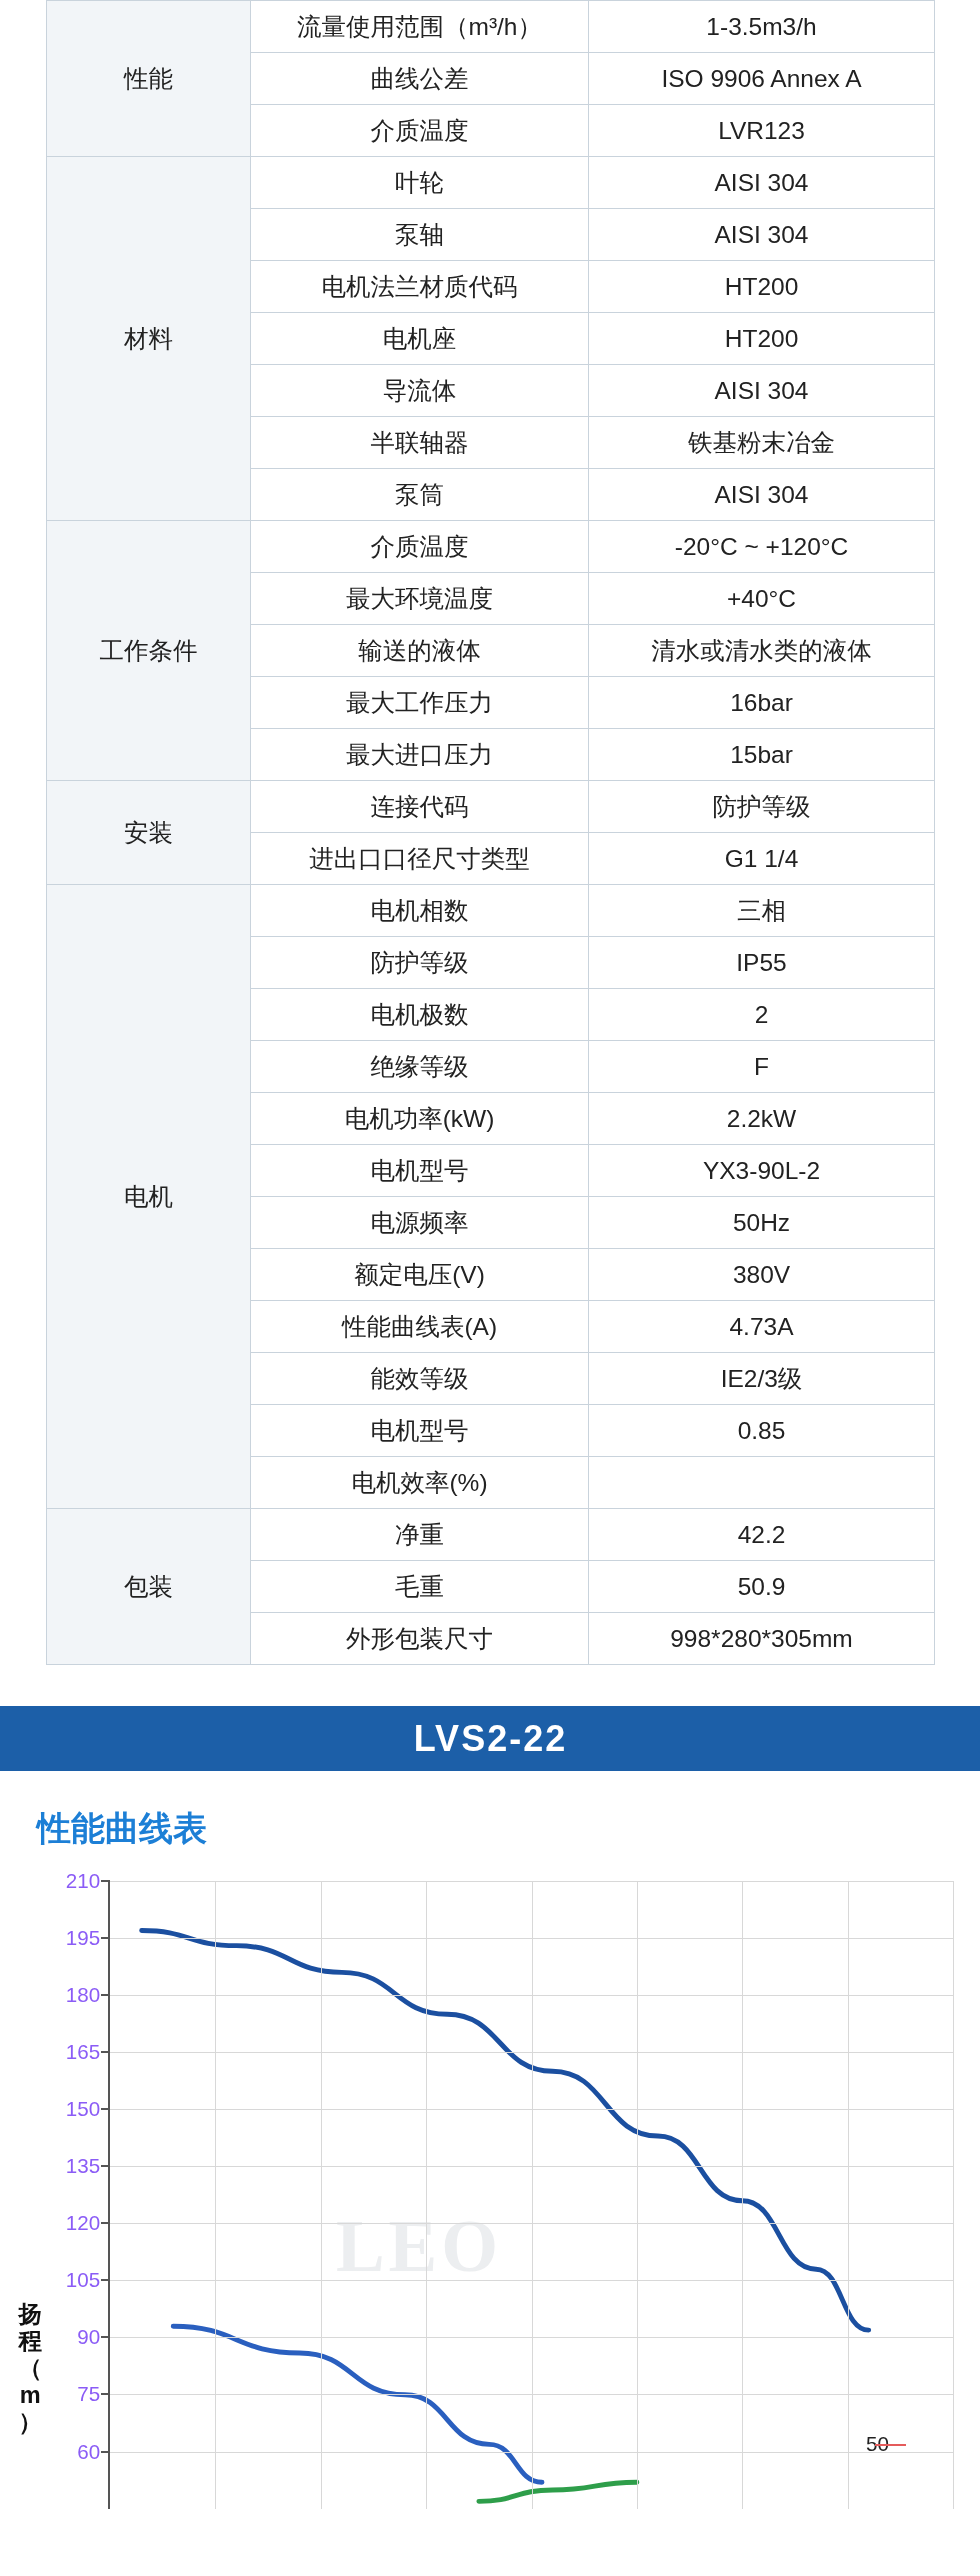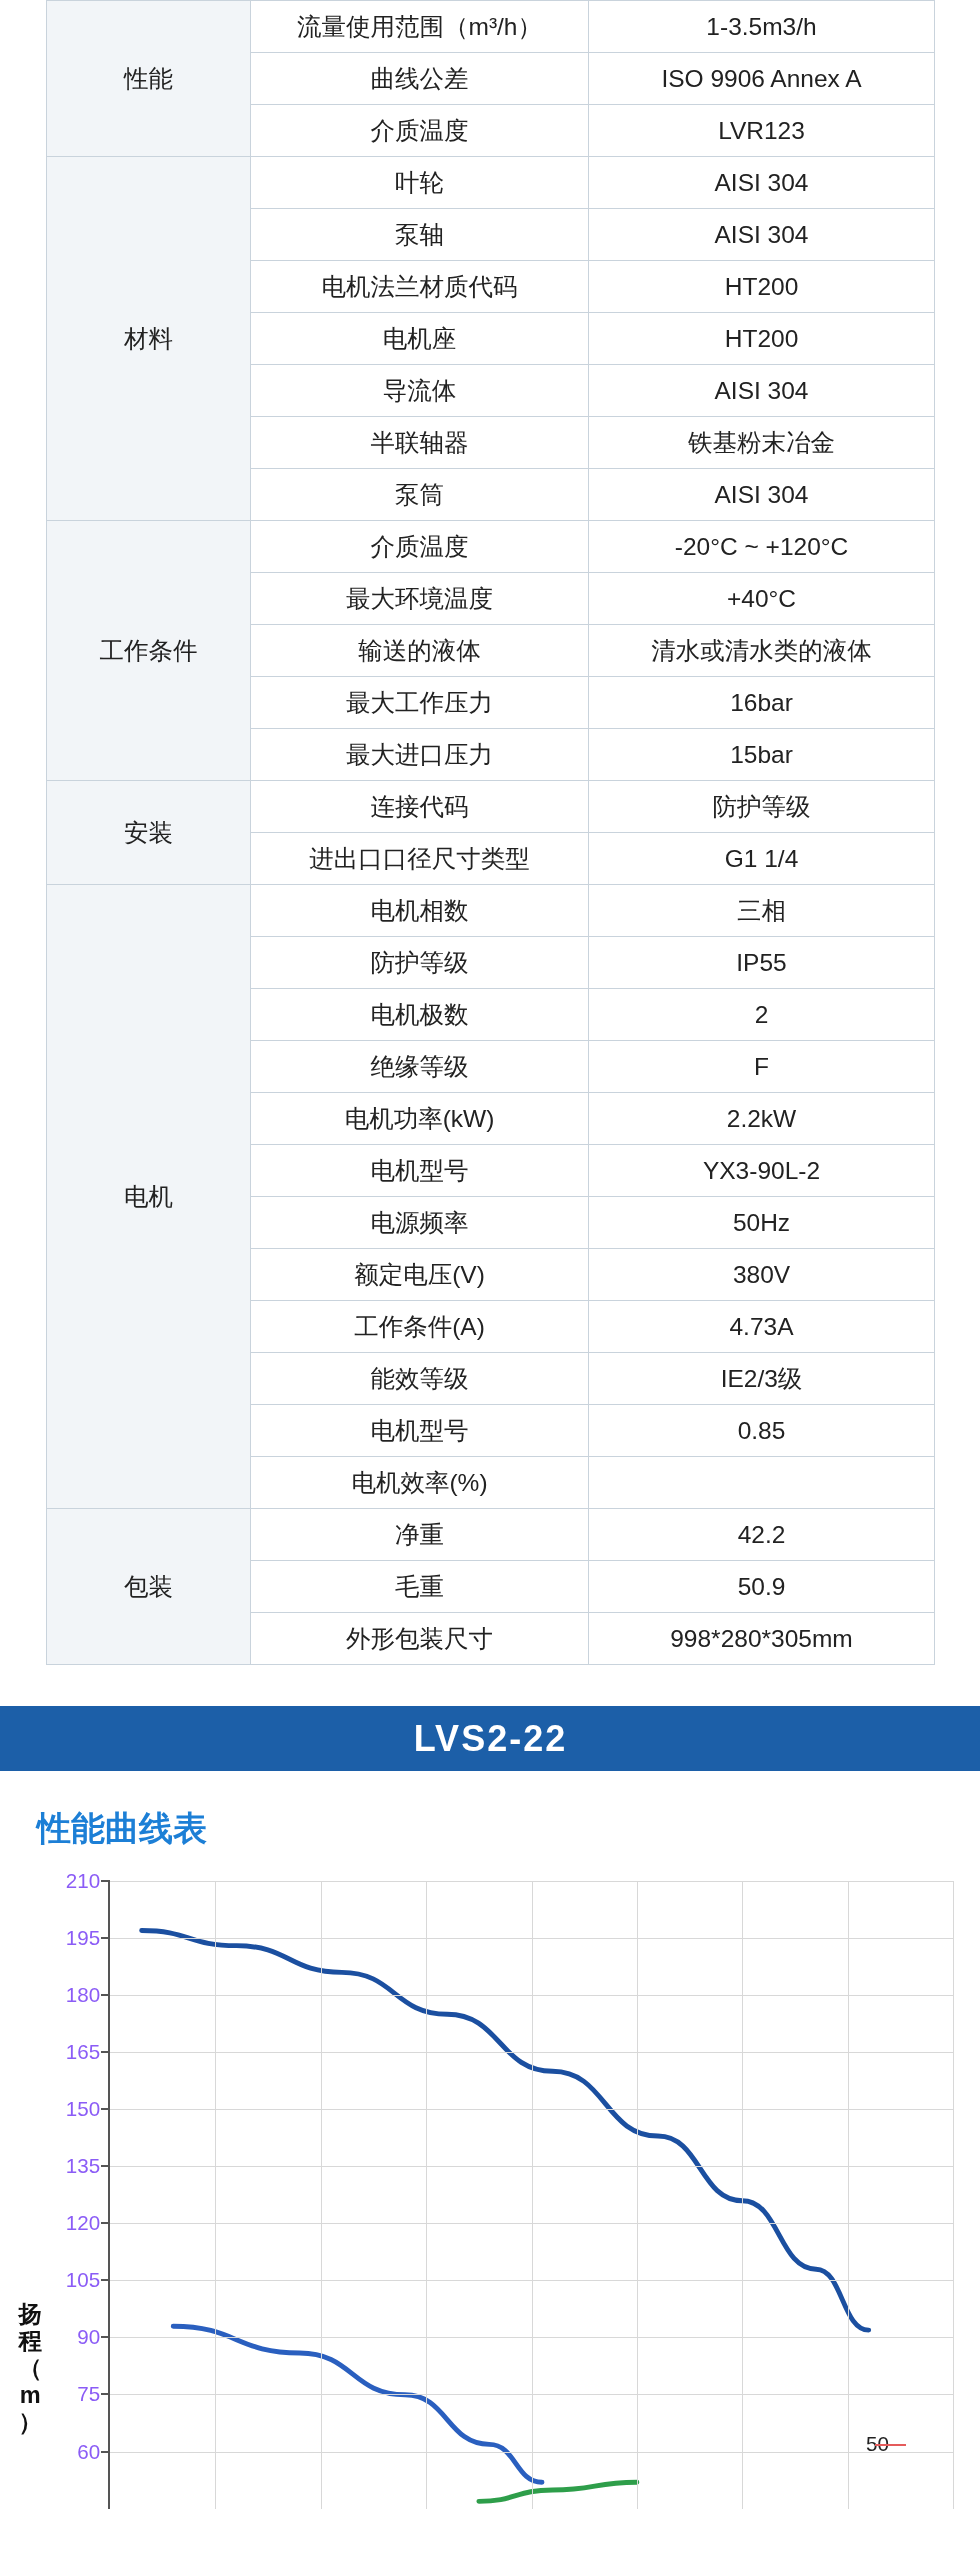--- a/index.html
+++ b/index.html
@@ -269,21 +269,21 @@
           </tr>
           <tr>
             <td class="name">电源频率</td>
             <td class="val">50Hz</td>
           </tr>
           <tr>
             <td class="name">额定电压(V)</td>
             <td class="val">380V</td>
           </tr>
           <tr>
-            <td class="name">工作条件(A)</td>
+            <td class="name">性能曲线表(A)</td>
             <td class="val">4.73A</td>
           </tr>
           <tr>
             <td class="name">能效等级</td>
             <td class="val">IE2/3级</td>
           </tr>
           <tr>
             <td class="name">电机型号</td>
             <td class="val">0.85</td>
           </tr>
@@ -311,20 +311,21 @@
   <div class="banner">
     <span>LVS2-22</span>
   </div>
 
   <div class="curve-section">
     <div class="curve-title">性能曲线表</div>
 
     <div class="chart-area">
       <div class="yaxis-label">扬<br>程<br>（<br>m<br>）</div>
       <div class="plot" id="plot">
+        <div class="watermark">LEO</div>
         <svg class="curves" id="curve-svg" viewBox="0 0 860 640" preserveAspectRatio="none">
             <path d="M 32.3 50.4 C 80.6 50.4, 80.6 65.9, 129.0 65.9 C 182.8 65.9, 182.8 93.1, 236.5 93.1 C 290.3 93.1, 290.3 135.8, 344.0 135.8 C 397.8 135.8, 397.8 193.9, 451.5 193.9 C 505.3 193.9, 505.3 259.9, 559.0 259.9 C 602.0 259.9, 602.0 325.8, 645.0 325.8 C 682.6 325.8, 682.6 395.6, 720.3 395.6 C 747.1 395.6, 747.1 457.7, 774.0 457.7" fill="none" stroke="#1b4fa0" stroke-width="5" stroke-linecap="round"></path>
             <path d="M 64.5 453.8 C 129.0 453.8, 129.0 481.0, 193.5 481.0 C 247.3 481.0, 247.3 523.6, 301.0 523.6 C 344.0 523.6, 344.0 574.1, 387.0 574.1 C 413.9 574.1, 413.9 612.8, 440.7 612.8" fill="none" stroke="#2a5fbf" stroke-width="5" stroke-linecap="round"></path>
             <path d="M 376.3 632.2 C 413.9 632.2, 413.9 620.6, 451.5 620.6 C 494.5 620.6, 494.5 612.8, 537.5 612.8" fill="none" stroke="#2e9e4a" stroke-width="5" stroke-linecap="round"></path>
           </svg>
       <div class="gridline-h" style="top: 0px;"></div>
           <div class="ytickmark" style="top: -1px;"></div>
           <div class="ytick" style="top: 0px;">210</div>
           <div class="gridline-h" style="top: 57px;"></div>
           <div class="ytickmark" style="top: 56px;"></div>

